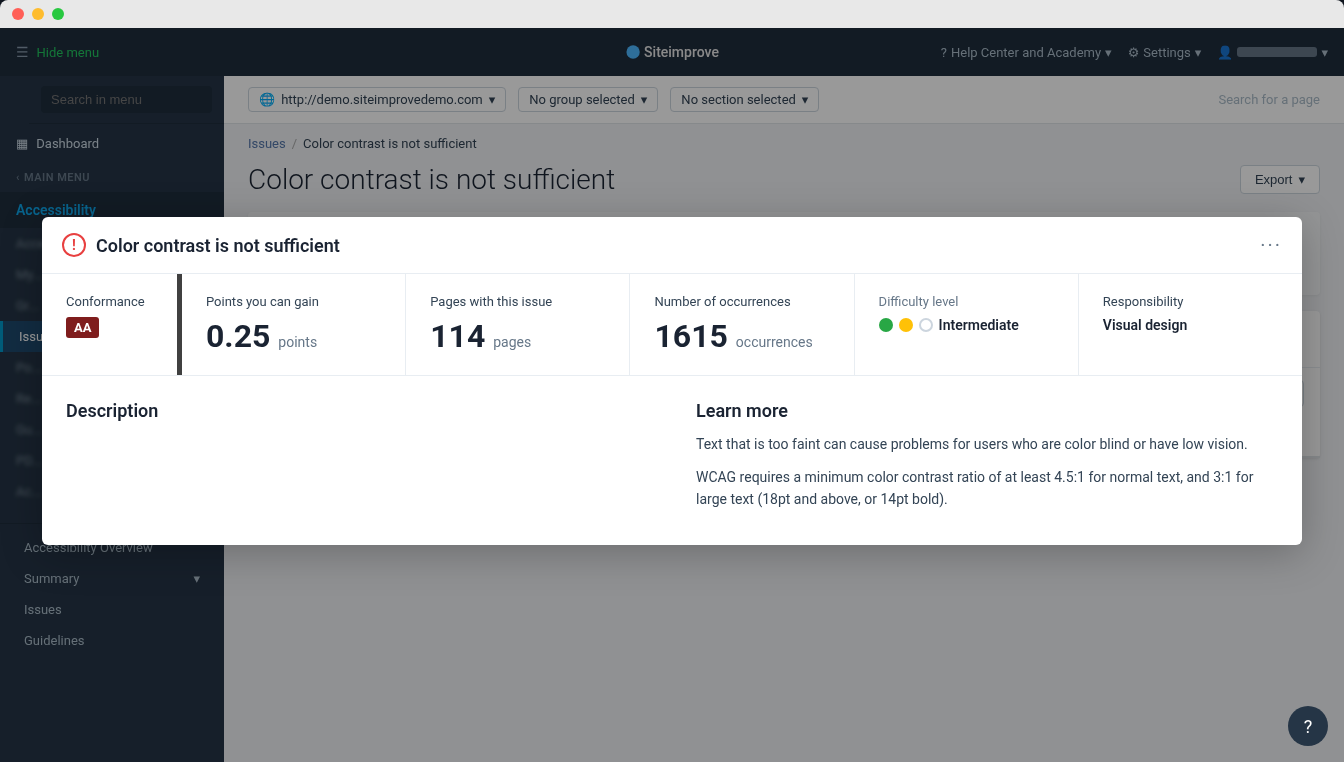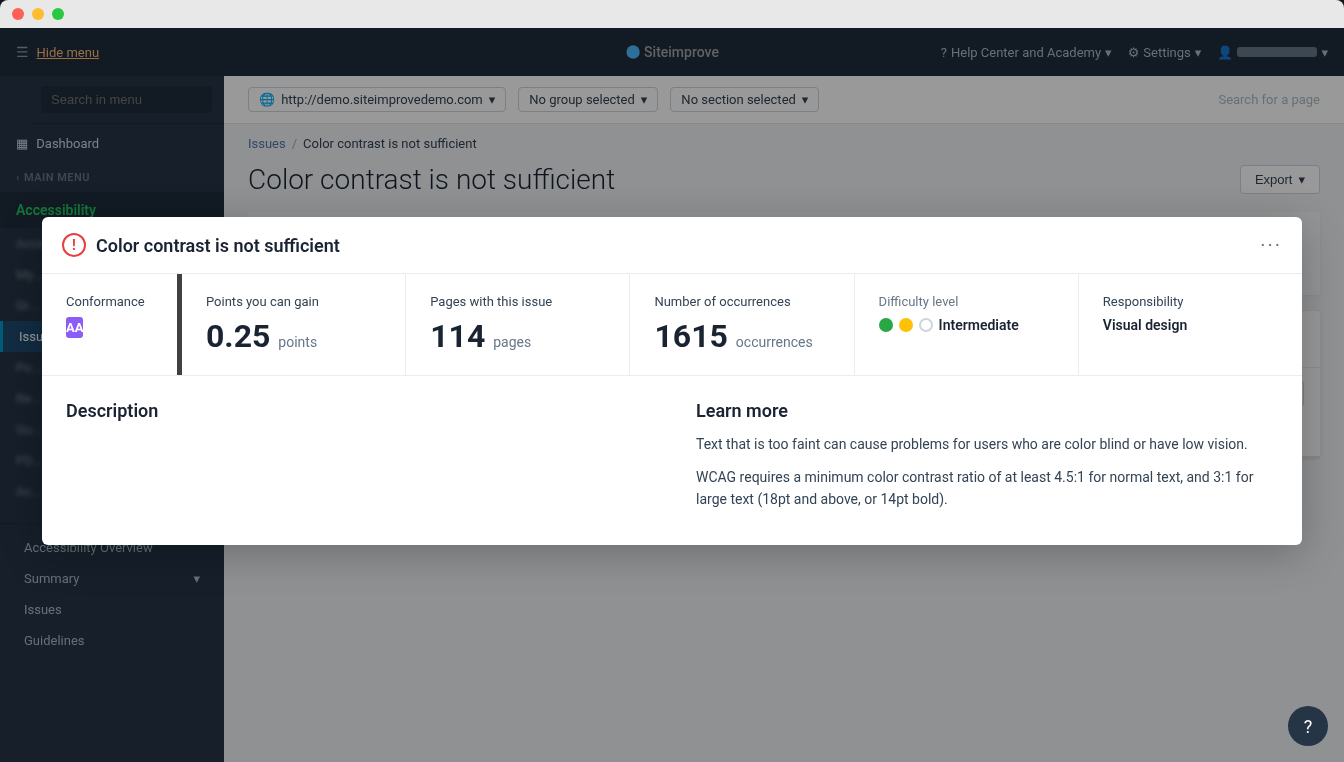--- a/index.html
+++ b/index.html
@@ -12,35 +12,35 @@
     .chrome-btn.yellow { background: #febc2e; }
     .chrome-btn.green { background: #28c840; }
 
     
     .app-container { position: absolute; top: 28px; left: 0; right: 0; bottom: 0; display: flex; flex-direction: column; }
 
     
     .topbar { background: #1e2d3d; height: 48px; display: flex; align-items: center; padding: 0 16px; flex-shrink: 0; position: relative; }
     .topbar-left { display: flex; align-items: center; gap: 8px; }
     .hamburger-icon { color: #8899aa; font-size: 14px; cursor: pointer; }
-    .hide-menu-label { color: #fdba74; font-size: 13px; text-decoration: underline; }
-    .topbar-center { position: absolute; left: 50%; transform: translateX(-50%); display: flex; align-items: center; gap: 3px; color: #a3a3a3; font-size: 14px; font-weight: 500; }
+    .hide-menu-label { color: #22c55e; font-size: 13px; }
+    .topbar-center { position: absolute; left: 50%; transform: translateX(-50%); display: flex; align-items: center; gap: 3px; color: #e5e5e5; font-size: 14px; font-weight: 500; }
     .topbar-right { margin-left: auto; display: flex; align-items: center; gap: 16px; }
     .topbar-right-item { color: #aabbc8; font-size: 13px; display: flex; align-items: center; gap: 4px; cursor: pointer; }
 
     
     .content-area { display: flex; flex: 1; overflow: hidden; }
 
     
     .sidebar { width: 224px; background: #253546; flex-shrink: 0; display: flex; flex-direction: column; overflow-y: auto; }
     .sidebar-search { padding: 10px 12px; border-bottom: 1px solid #1e2d3d; margin-left: 29px; }
     .sidebar-search input { width: 100%; background: #1e2d3d; border: none; border-radius: 4px; padding: 6px 10px; color: #aaa; font-size: 13px; outline: none; }
     .dashboard-item { padding: 12px 16px; display: flex; align-items: center; gap: 8px; color: #ccd9e4; font-size: 13px; cursor: pointer; }
     .main-menu-label { padding: 8px 16px; color: #667788; font-size: 11px; font-weight: 600; letter-spacing: 0.5px; display: flex; align-items: center; gap: 4px; }
-    .accessibility-header { padding: 10px 16px; color: #22c55e; font-size: 14px; font-weight: 600; background: #1e2d3d; }
+    .accessibility-header { padding: 10px 16px; color: #0ea5e9; font-size: 14px; font-weight: 600; background: #1e2d3d; }
     .sidebar-item { padding: 8px 16px; color: #aabbc8; font-size: 13px; cursor: pointer; }
     .sidebar-item.active { background: #1e4a6e; color: #fff; border-left: 3px solid #0099cc; }
     .sidebar-sub-item { padding: 8px 24px; color: #aabbc8; font-size: 13px; cursor: pointer; }
     .sidebar-sub-item.with-arrow { display: flex; justify-content: space-between; align-items: center; text-align: center; }
 
     
     .main-content { flex: 1; background: #f0f2f5; overflow-y: auto; position: relative; }
 
     
     .filter-bar { background: #fff; padding: 8px 24px; display: flex; align-items: center; gap: 12px; border-bottom: 1px solid #e0e4e8; height: 48px; }
@@ -82,21 +82,21 @@
 
     
     .stats-row { display: flex; border-bottom: 1px solid #e8edf2; }
     .stat-cell { padding: 20px 24px; flex: 1; border-right: 1px solid #e8edf2; }
     .stat-cell:last-child { border-right: none; }
     .stat-label { font-size: 13px; color: #334455; margin-bottom: 8px; }
     .stat-value { font-size: 32px; font-weight: 700; color: #1a2332; }
     .stat-unit { font-size: 14px; font-weight: 400; color: #667788; margin-left: 4px; }
     .conformance-cell { padding: 20px 24px; flex-shrink: 0; min-width: 140px; border-right: 5px solid #404040; }
     .conformance-label { font-size: 13px; color: #334455; margin-bottom: 8px; }
-    .aa-badge { background: #8b5cf6; color: #fff; padding: 3px 0; border-radius: 3px; font-size: 13px; font-weight: 700; display: inline-block; }
+    .aa-badge { background: #7f1d1d; color: #fff; padding: 3px 8px; border-radius: 3px; font-size: 13px; font-weight: 700; display: inline-block; }
     .difficulty-cell { padding: 20px 24px; flex: 1; border-right: 1px solid #e8edf2; }
     .difficulty-label { font-size: 13px; color: #667788; margin-bottom: 8px; }
     .difficulty-dots { display: flex; align-items: center; gap: 6px; margin-bottom: 20px; }
     .dot { width: 14px; height: 14px; border-radius: 50%; }
     .dot.green { background: #28a745; }
     .dot.yellow { background: #ffc107; }
     .dot.empty { border: 2px solid #ccd5de; background: transparent; }
     .difficulty-text { font-size: 14px; font-weight: 600; color: #1a2332; }
     .responsibility-cell { padding: 20px 24px; flex: 1; }
     .responsibility-label { font-size: 13px; color: #334455; margin-bottom: 8px; }

